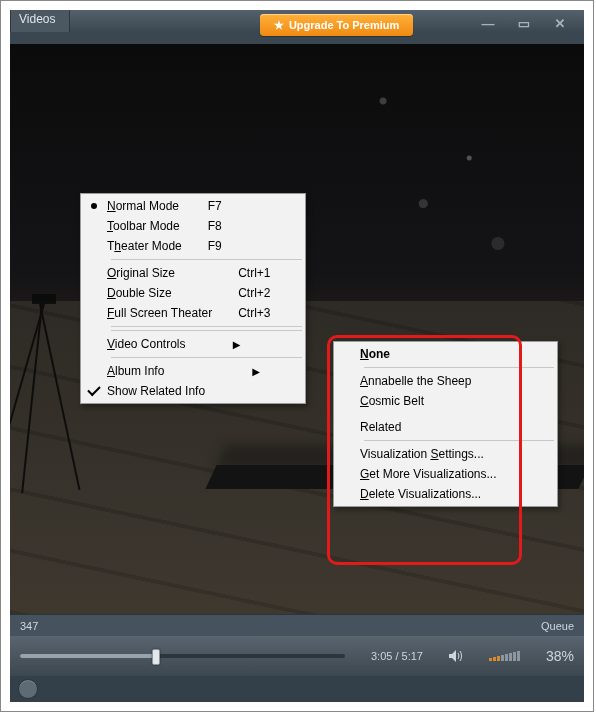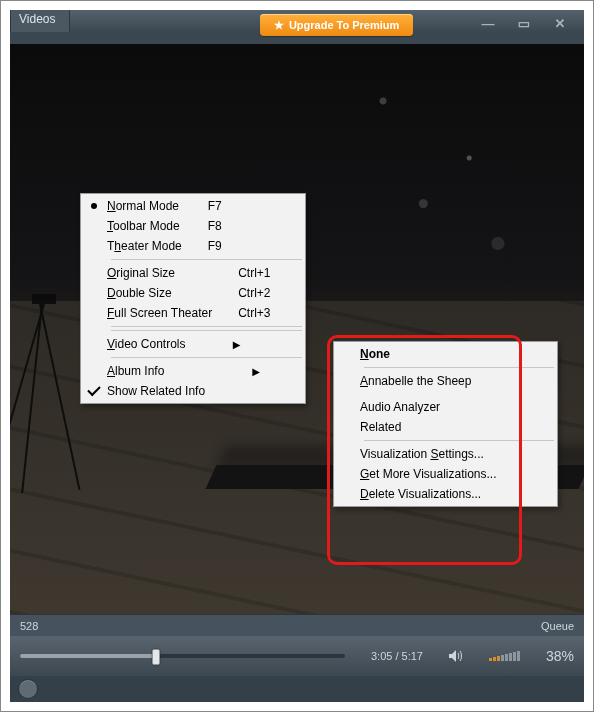--- a/index.html
+++ b/index.html
@@ -285,21 +285,21 @@
     <div class="riser"></div>
     <div class="tripod">
       <div class="head"></div>
       <div class="leg l1"></div>
         <div class="leg l2"></div>
         <div class="leg l3"></div>
     </div>
   </div>
 
   <div class="info-bar">
-    <span>528</span>
+    <span>347</span>
     <span>Queue</span>
   </div>
 
   <div class="controls">
     <div class="progress-track">
       <div class="progress-fill"></div>
       <div class="progress-thumb"></div>
     </div>
     <div class="time">
       <span>3:05</span><span> / </span><span>5:17</span>
@@ -412,26 +412,26 @@
       <div class="menu-sep"></div>
       <div class="menu-body">
         <div class="menu-row">
           <div class="col-icon"></div>
           <div class="col-label"><span class="u">A</span>nnabelle the Sheep</div>
           <div class="col-accel"></div>
           <div class="col-arrow"></div>
         </div>
         <div class="menu-row">
           <div class="col-icon"></div>
-          <div class="col-accel"></div>
-          <div class="col-arrow"></div>
-        </div>
-        <div class="menu-row">
-          <div class="col-icon"></div>
-          <div class="col-label">Audio Analyzer</div>
+          <div class="col-label"><span class="u">C</span>osmic Belt</div>
+          <div class="col-accel"></div>
+          <div class="col-arrow"></div>
+        </div>
+        <div class="menu-row">
+          <div class="col-icon"></div>
           <div class="col-accel"></div>
           <div class="col-arrow"></div>
         </div>
         <div class="menu-row">
           <div class="col-icon"></div>
           <div class="col-label">Related</div>
           <div class="col-accel"></div>
           <div class="col-arrow"></div>
         </div>
       </div>

